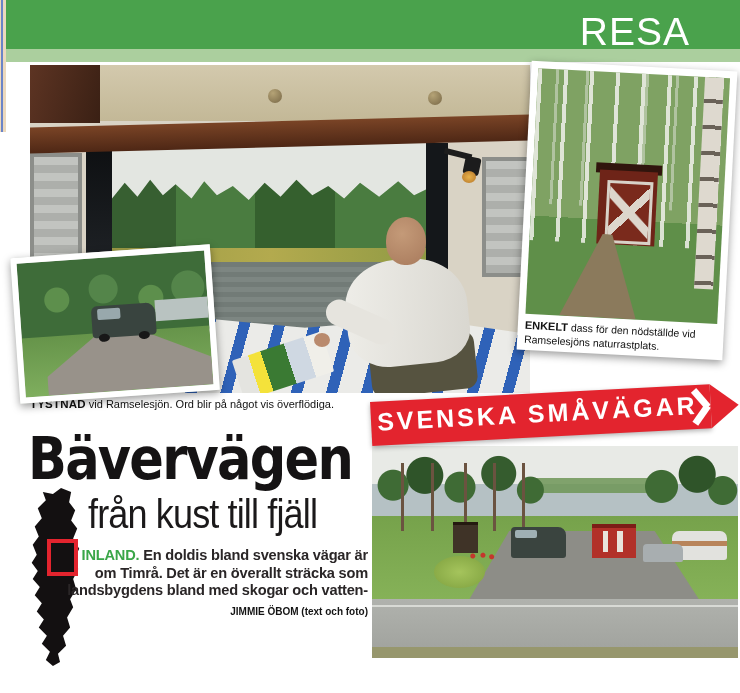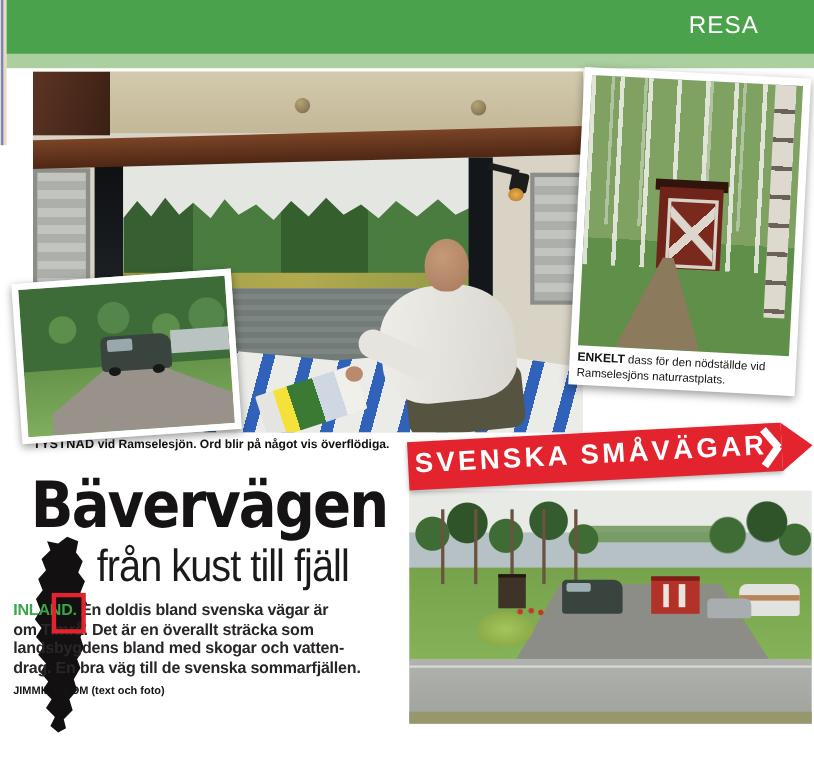--- a/index.html
+++ b/index.html
@@ -5,21 +5,21 @@
   html,body{margin:0;padding:0;background:#fff;}
   .page{position:relative;width:740px;height:693px;background:#fff;overflow:hidden;
         font-family:"Liberation Sans",sans-serif;}
   .abs{position:absolute;}
 
   
   .scan-edge{left:0;top:0;width:6px;height:132px;background:#ecd9bd;}
   .scan-edge-line{left:1px;top:0;width:2px;height:132px;background:#6b84c8;}
   .topbar{left:6px;top:0;width:734px;height:49px;background:#4aa24c;}
   .topbar-stripe{left:6px;top:49px;width:734px;height:13px;background:#abcf9e;}
-  .resa{top:12px;right:50px;color:#fff;font-size:22px;font-weight:400;letter-spacing:1px;line-height:1;}
+  .resa{top:12px;right:50px;color:#fff;font-size:39px;font-weight:400;letter-spacing:1px;line-height:1;}
 
   
   .main-photo{left:30px;top:65px;width:500px;height:328px;background:#d9d3c5;overflow:hidden;}
   .mp-left-window{left:0;top:88px;width:44px;height:110px;border:4px solid #8c8e8a;
      background:repeating-linear-gradient(180deg,#c2c4c0 0 8px,#adafab 8px 16px);}
   .mp-left-pillar{left:56px;top:70px;width:26px;height:210px;background:linear-gradient(#0c0e10,#2a2e33);}
   .mp-sky{left:82px;top:78px;width:318px;height:124px;background:#e3e6e1;}
   .mp-forest{left:82px;top:110px;width:318px;height:78px;
      background:linear-gradient(90deg,#375f31 0 20%,#4a7c40 20% 45%,#35602e 45% 70%,#4a7c40 70% 100%);
      clip-path:polygon(0 30%,4% 10%,8% 28%,12% 6%,16% 26%,20% 12%,25% 30%,29% 8%,33% 26%,38% 14%,43% 32%,48% 10%,53% 28%,58% 6%,63% 26%,68% 14%,73% 30%,78% 10%,84% 28%,90% 8%,95% 26%,100% 16%,100% 100%,0 100%);}
@@ -48,21 +48,21 @@
   .mp-pants{left:340px;top:270px;width:106px;height:58px;background:#565340;border-radius:12px;transform:rotate(-6deg);}
   .mp-torso{left:316px;top:194px;width:122px;height:106px;transform:rotate(-6deg);
      background:linear-gradient(100deg,#efeee9,#d8d6cf);border-radius:42% 46% 30% 34%;}
   .mp-arm{left:294px;top:244px;width:72px;height:26px;background:#e6e4de;border-radius:14px;transform:rotate(24deg);}
   .mp-hand{left:284px;top:268px;width:16px;height:14px;background:#b98a6d;border-radius:50%;}
   .mp-head{left:356px;top:152px;width:40px;height:48px;border-radius:50% 50% 46% 46%;
      background:radial-gradient(circle at 40% 35%,#c49a78,#a87a5c);}
 
   .caption{color:#111;font-size:11px;line-height:1.2;}
   .caption b{font-size:11.5px;letter-spacing:.2px;}
-  .cap-main{left:30px;top:398px;width:500px;font-weight:bold;}
+  .cap-main{left:30px;top:398px;width:500px;}
   .cap-rast{left:372px;top:661px;width:366px;}
 
   
   .inset{left:15px;top:251px;width:188px;height:134px;border:6px solid #fff;overflow:hidden;
      transform:rotate(-4deg);box-shadow:0 3px 8px rgba(0,0,0,.4);background:#ccd2cb;}
   .iv-trees{left:0;top:0;width:100%;height:58%;background-color:#3e6c39;
      background-image:radial-gradient(circle at 20% 50%,#5d8f4c 0 12px,transparent 13px),
        radial-gradient(circle at 45% 40%,#54854a 0 14px,transparent 15px),
        radial-gradient(circle at 70% 55%,#5d8f4c 0 12px,transparent 13px),
        radial-gradient(circle at 90% 45%,#54854a 0 16px,transparent 17px);}
@@ -108,21 +108,21 @@
      font-weight:bold;letter-spacing:3px;line-height:1;}
 
   
   .headline{left:28px;top:430px;font-family:"DejaVu Sans",sans-serif;font-weight:bold;
      font-size:58px;line-height:1;letter-spacing:-2px;color:#151314;
      transform:scaleX(.88);transform-origin:left top;white-space:nowrap;}
   .subhead{left:88px;top:492px;font-size:41px;font-weight:400;letter-spacing:-1px;color:#1b191a;
      transform:scaleX(.88);transform-origin:left top;white-space:nowrap;line-height:1.1;}
   .sweden-map{left:26px;top:486px;width:66px;height:182px;}
   .map-marker{left:47px;top:539px;width:23px;height:29px;border:4px solid #e3242e;z-index:3;}
-  .bodytext{left:12px;top:547px;width:356px;}
+  .bodytext{left:12px;top:547px;width:356px;text-align:right;}
   .bodyline{font-size:14.6px;font-weight:bold;color:#2a2627;line-height:17.6px;
      white-space:nowrap;letter-spacing:-.2px;}
   .lead-label{color:#3aa648;}
   .byline{margin-top:6px;font-size:10px;font-weight:bold;color:#141414;}
 
   
   .rast{left:372px;top:446px;width:366px;height:212px;background:#e8eae6;overflow:hidden;}
   .rp-lake{left:0;top:18%;width:100%;height:17%;background:#b5c1c4;}
   .rp-farshore{left:42%;top:15%;width:40%;height:7%;background:#6d9556;opacity:.85;}
   .rp-grass{left:0;top:33%;width:100%;height:40%;background:linear-gradient(180deg,#76a24b,#86b258);}
@@ -244,21 +244,20 @@
   </svg>
   <div class="abs map-marker"></div>
 
   <div class="abs bodytext">
     <div class="bodyline">
       <span class="lead-label">INLAND.</span>
       <span>En doldis bland svenska vägar är</span>
     </div>
     <div class="bodyline">om Timrå. Det är en överallt sträcka som</div>
     <div class="bodyline">landsbygdens bland med skogar och vatten-</div>
-    <div class="bodyline">drag. En bra väg till de svenska sommarfjällen.</div>
     <div class="byline">JIMMIE ÖBOM (text och foto)</div>
   </div>
 
   <div class="abs rast">
     <div class="abs rp-lake"></div>
     <div class="abs rp-farshore"></div>
     <div class="abs rp-grass"></div>
     <div class="abs rp-gravel"></div>
     <div class="abs rp-road"></div>
     <div class="abs rp-roadline"></div>

